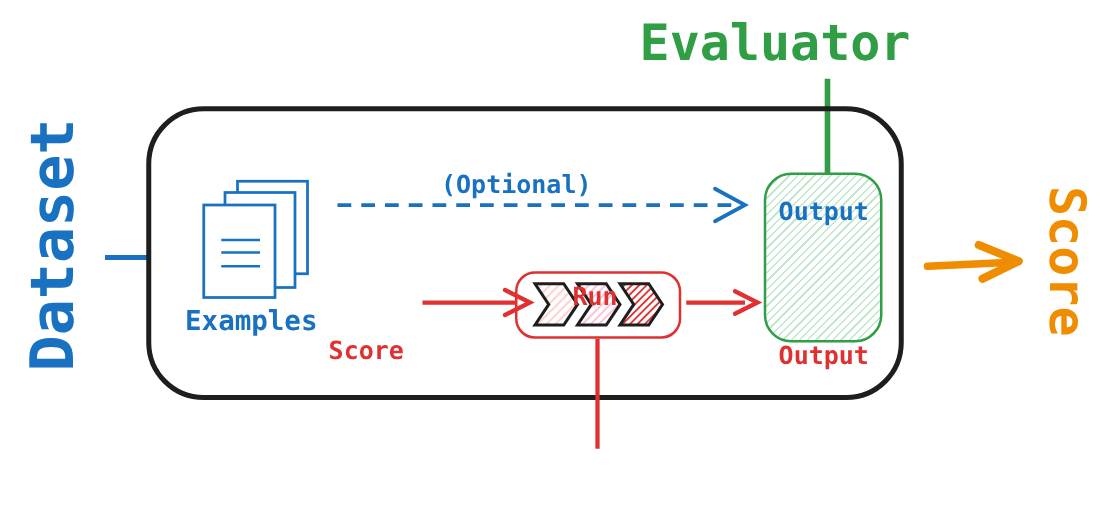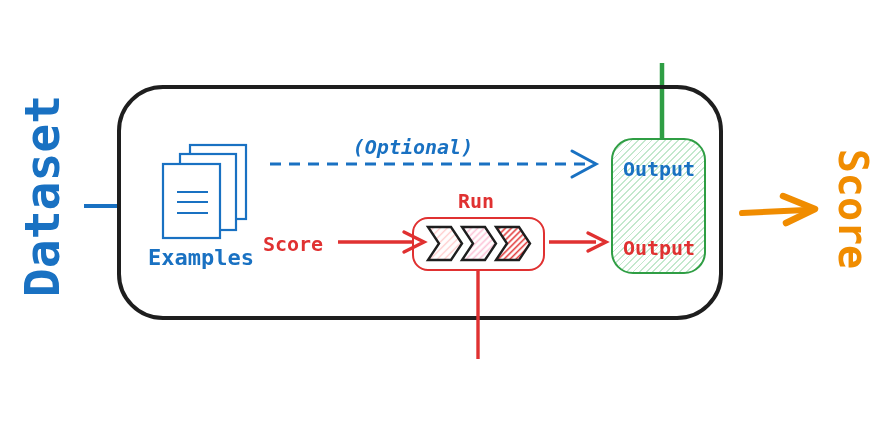--- a/index.html
+++ b/index.html
@@ -29,29 +29,29 @@
     background:repeating-linear-gradient(135deg, transparent 0 3.4px, var(--hatch-green) 3.4px 4.7px);
     z-index:3;
   }
 
   .label{
     position:absolute;transform:translate(-50%,-50%);
     font-weight:bold;white-space:nowrap;z-index:5;line-height:1;
   }
   .rot-ccw{transform:translate(-50%,-50%) rotate(-90deg);}
   .rot-cw{transform:translate(-50%,-50%) rotate(90deg);}
-  .c-blue{color:var(--blue);} .c-red{color:var(--red);}
+  .c-blue{color:var(--blue);} .c-red{color:var(--red);margin-top:36px;}
   .c-green{color:var(--green);} .c-orange{color:var(--orange);}
 
   .dataset-label{left:42px;top:196px;font-size:48px;}
   .score-label{left:853px;top:209px;font-size:40px;}
   .evaluator-label{left:620px;top:35px;font-size:40px;}
   .application-label{left:480px;top:383px;font-size:50px;}
   .examples-label{left:201px;top:258px;font-size:22px;}
-  .optional-label{left:413px;top:147px;font-size:20px;font-style:italic;}
+  .optional-label{left:413px;top:147px;font-size:20px;}
   .input-label{left:293px;top:244px;font-size:20px;}
   .run-label{left:476px;top:201px;font-size:20px;}
   .output-top-label{left:659px;top:169px;font-size:20px;}
   .output-bottom-label{left:659px;top:248px;font-size:20px;}
 
   
   .s-blue{stroke:var(--blue);} .s-red{stroke:var(--red);}
   .s-green{stroke:var(--green);} .s-orange{stroke:var(--orange);}
   .s-ink{stroke:var(--ink);}
   .fill-none{fill:none;} .fill-white{fill:#ffffff;}
@@ -119,20 +119,21 @@
 
     <g>
       <line x1="742" y1="213" x2="806" y2="210" class="s-orange" stroke-width="6" stroke-linecap="round"></line>
       <polyline points="783,196 815,209 786,223" class="s-orange fill-none" stroke-width="6.5" stroke-linecap="round" stroke-linejoin="round"></polyline>
     </g>
 
     <line x1="478" y1="271" x2="478" y2="359" class="s-red" stroke-width="3.4"></line>
   </svg>
 
   <div class="label rot-ccw c-blue dataset-label">Dataset</div>
+  <div class="label c-green evaluator-label">Evaluator</div>
   <div class="label rot-cw c-orange score-label">Score</div>
   <div class="label c-blue examples-label">Examples</div>
   <div class="label c-blue optional-label">(Optional)</div>
   <div class="label c-red input-label">Score</div>
   <div class="label c-red run-label">Run</div>
   <div class="label c-blue output-top-label">Output</div>
   <div class="label c-red output-bottom-label">Output</div>
 
 </div>
 

